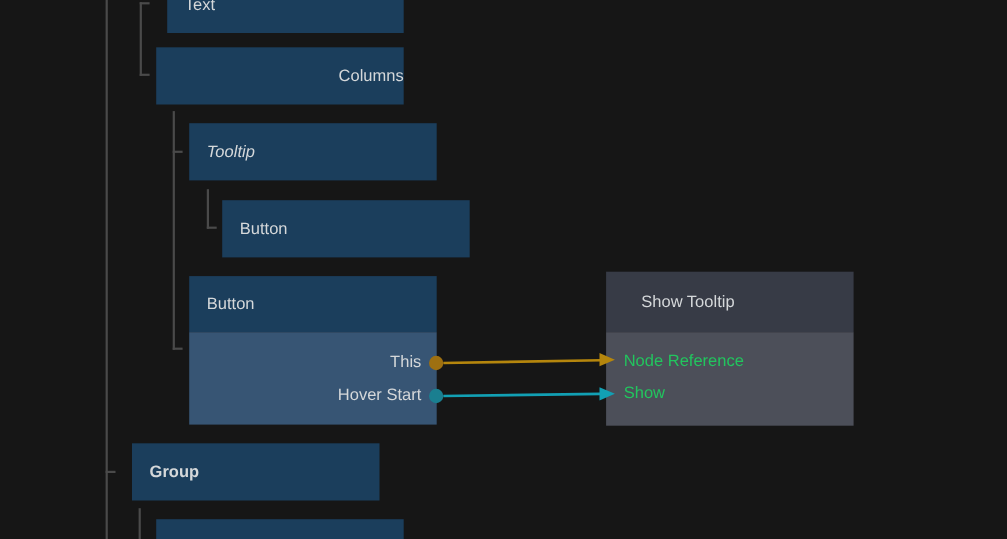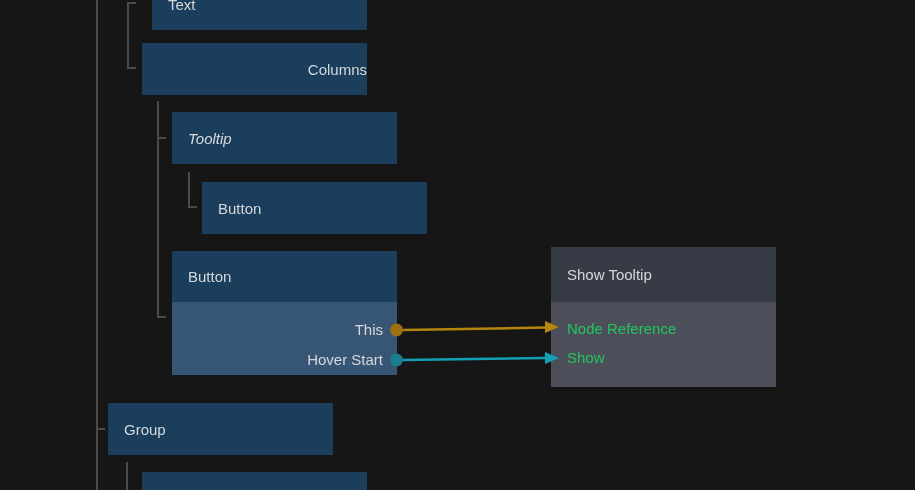--- a/index.html
+++ b/index.html
@@ -67,21 +67,21 @@
     position: absolute;
     left: 551px;
     top: 247px;
     width: 225px;
     height: 55px;
     background: #373b46;
     color: #d5d8da;
     font-size: 15px;
     display: flex;
     align-items: center;
-    padding-left: 16px;
+    padding-left: 32px;
     box-sizing: border-box;
   }
   .panel-body {
     position: absolute;
     left: 551px;
     top: 302px;
     width: 225px;
     height: 85px;
     background: #4c4f59;
     box-sizing: border-box;
@@ -134,30 +134,30 @@
     <span>Tooltip</span>
   </div>
 
   <div class="node" style="left:202px; top:182px;">
     <span>Button</span>
   </div>
 
   <div class="node-header" style="left:172px; top:251px;">
     <span>Button</span>
   </div>
-  <div class="node-body" style="left:172px; top:302px; height:73px;">
+  <div class="node-body" style="left:172px; top:302px; height:84px;">
     <div class="port-row">
       <span>This</span>
     </div>
     <div class="port-row">
       <span>Hover Start</span>
     </div>
   </div>
 
-  <div class="node" style="left:108px; top:403px;">
+  <div class="node" style="left:120px; top:403px;font-weight:bold;">
     <span>Group</span>
   </div>
 
   <div class="node" style="left:142px; top:472px;">
     <span></span>
   </div>
 
   <div class="panel-header">
     <span>Show Tooltip</span>
   </div>

